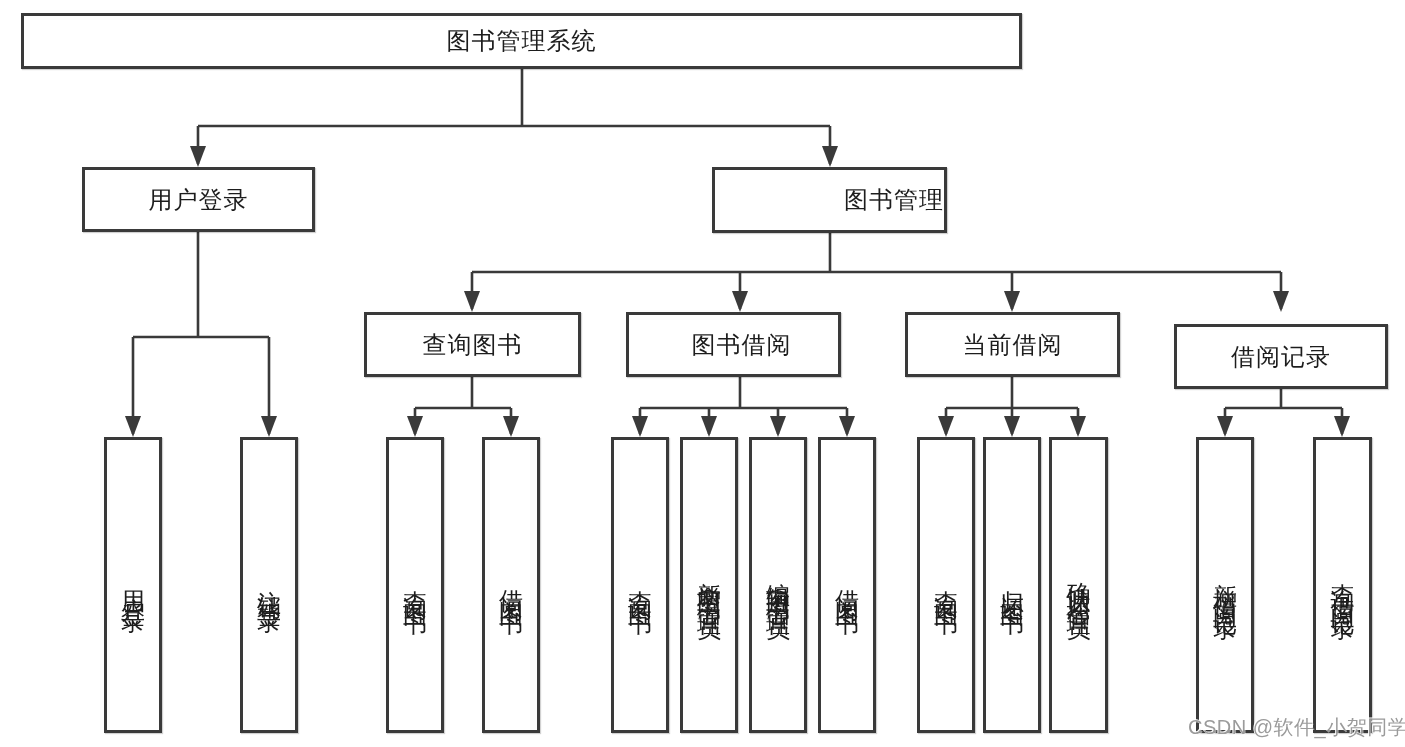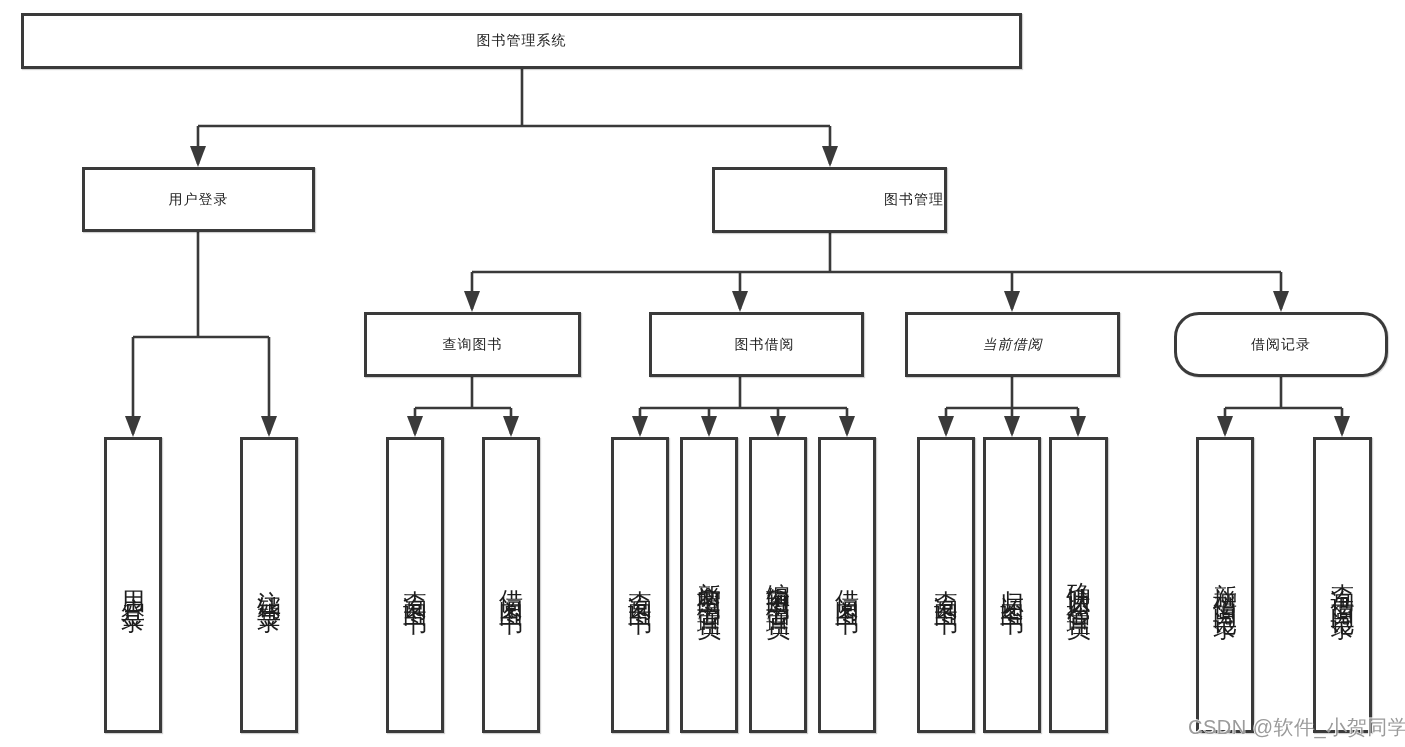--- a/index.html
+++ b/index.html
@@ -27,21 +27,21 @@
     border: 3px solid #3a3a3a;
     box-shadow: 1px 1px 1px rgba(0,0,0,0.18);
     display: flex;
     align-items: center;
     justify-content: center;
     z-index: 2;
     color: #1d1d1d;
   }
 
   .hlabel {
-    font-size: 14px;
+    font-size: 24px;
     letter-spacing: 1px;
     white-space: nowrap;
   }
 
   .vtext {
     writing-mode: vertical-rl;
     text-orientation: mixed;
     font-size: 24px;
     letter-spacing: 7px;
     line-height: 1;
@@ -116,27 +116,27 @@
   <div class="node" style="left:82px; top:167px; width:233px; height:65px;">
     <span class="hlabel">用户登录</span>
   </div>
   <div class="node" style="left:712px; top:167px; width:235px; height:66px;justify-content:flex-end;">
     <span class="hlabel">图书管理</span>
   </div>
 
   <div class="node" style="left:364px; top:312px; width:217px; height:65px;">
     <span class="hlabel">查询图书</span>
   </div>
-  <div class="node" style="left:649px; top:312px; width:215px; height:65px;padding-left:16px;">
+  <div class="node" style="left:626px; top:312px; width:215px; height:65px;padding-left:16px;">
     <span class="hlabel">图书借阅</span>
   </div>
-  <div class="node" style="left:905px; top:312px; width:215px; height:65px;font-style:italic;">
+  <div class="node" style="left:905px; top:312px; width:215px; height:65px;">
     <span class="hlabel">当前借阅</span>
   </div>
-  <div class="node" style="left:1174px; top:312px; width:214px; height:65px;border-radius:25px;">
+  <div class="node" style="left:1174px; top:324px; width:214px; height:65px;">
     <span class="hlabel">借阅记录</span>
   </div>
 
   <div class="node" style="left:104px; top:437px; width:58px; height:296px;">
     <span class="vtext">用户登录</span>
   </div>
   <div class="node" style="left:240px; top:437px; width:58px; height:296px;">
     <span class="vtext">注销登录</span>
   </div>
 

